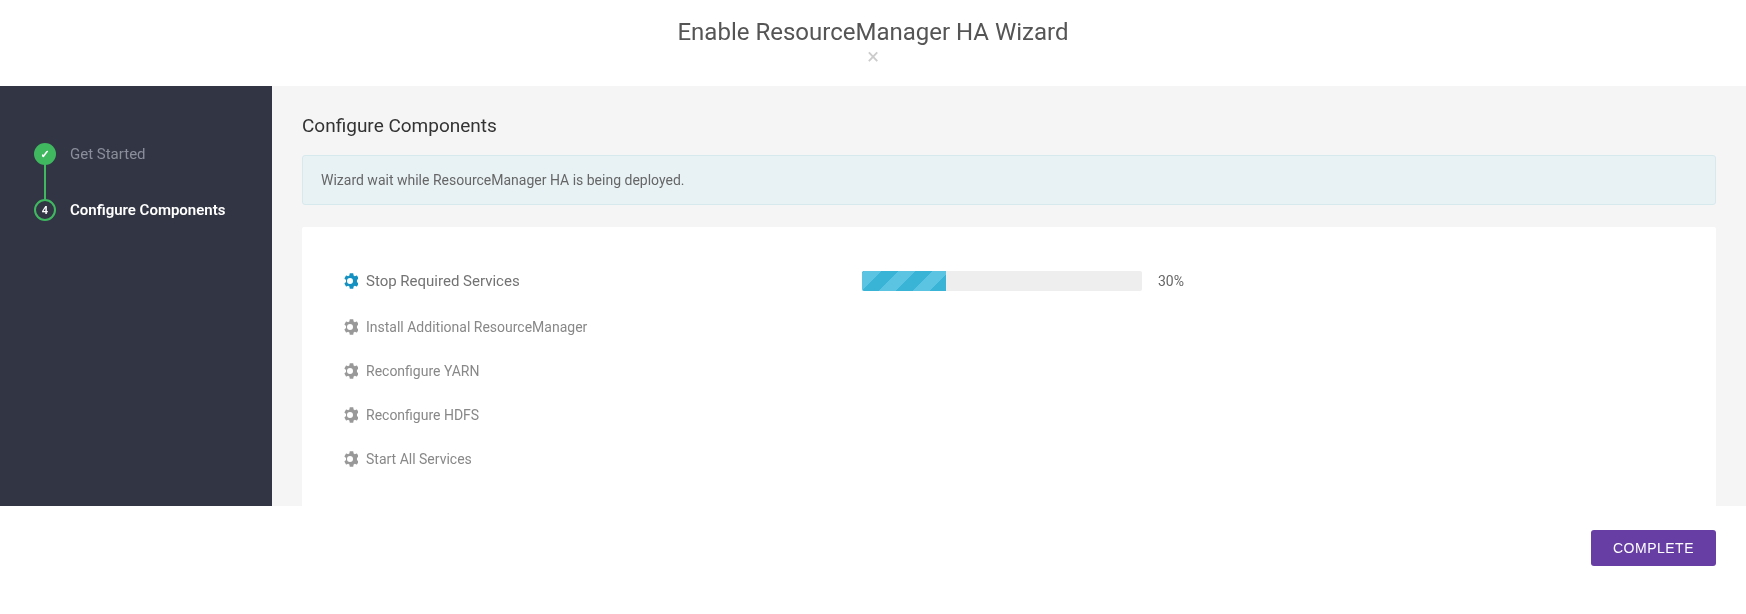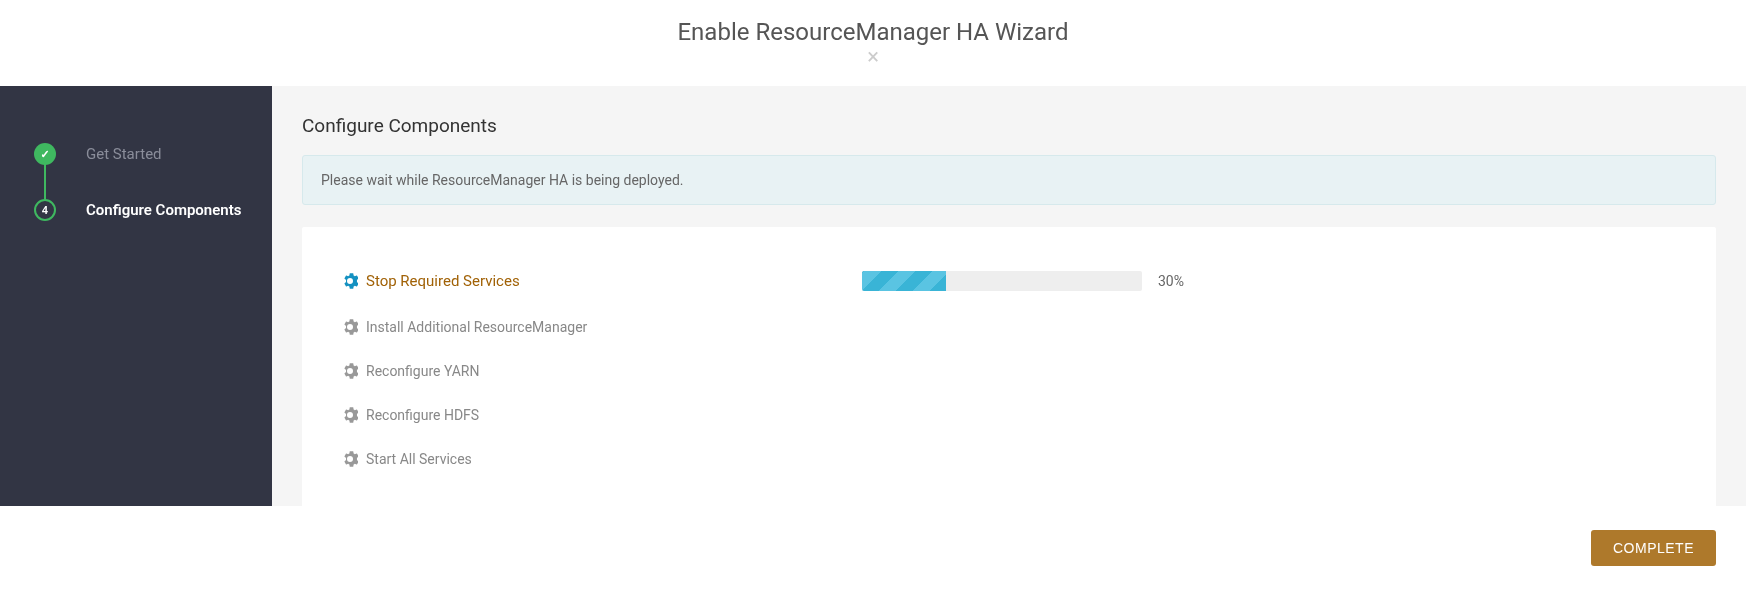--- a/index.html
+++ b/index.html
@@ -40,21 +40,20 @@
     position: relative;
   }
   .step {
     display: flex;
     align-items: center;
     padding: 0 0 0 34px;
     height: 56px;
     position: relative;
     color: #8a8d9a;
     font-size: 15px;
-    gap: 16px;
   }
   .step .badge {
     width: 22px;
     height: 22px;
     border-radius: 50%;
     display: flex;
     align-items: center;
     justify-content: center;
     font-size: 11px;
     margin-right: 14px;
@@ -125,21 +124,21 @@
     align-items: center;
     gap: 8px;
   }
   .gear-icon {
     width: 16px;
     height: 16px;
     flex-shrink: 0;
   }
   .gear-icon svg { display: block; }
   .task-link {
-    color: #a16207;
+    color: #737373;
     font-size: 15px;
     cursor: pointer;
   }
   .task-text {
     color: #888;
     font-size: 14px;
   }
   .progress-col {
     width: 280px;
   }
@@ -165,21 +164,21 @@
     padding-left: 16px;
     color: #666;
     font-size: 14px;
   }
   .footer {
     padding: 24px 30px;
     display: flex;
     justify-content: flex-end;
   }
   .complete-btn {
-    background: #a16207;
+    background: #4c1d95;
     color: #fff;
     border: none;
     border-radius: 3px;
     padding: 10px 22px;
     font-size: 14px;
     letter-spacing: 0.5px;
     cursor: pointer;
     opacity: 0.85;
   }
 </style>
@@ -208,21 +207,21 @@
     <div class="step current">
       <span class="badge">4</span>
       <span>Configure Components</span>
     </div>
 
   </div>
 
   <div class="main">
     <h2>Configure Components</h2>
 
-    <div class="info-box">Please wait while ResourceManager HA is being deployed.</div>
+    <div class="info-box">Wizard wait while ResourceManager HA is being deployed.</div>
 
     <div class="panel">
 
       <div class="task-row">
         <div class="task-label-col">
           <span class="gear-icon">
             <svg viewBox="0 0 16 16" fill="#1491c1">
                 <path d="M8 5a3 3 0 100 6 3 3 0 000-6zm7 3c0 .4 0 .8-.1 1.1l1.5 1.2c.1.1.2.3.1.5l-1.4 2.5c-.1.2-.3.2-.5.2l-1.8-.7c-.4.3-.8.5-1.2.7l-.3 1.9c0 .2-.2.3-.4.3H8.1c-.2 0-.4-.1-.4-.3l-.3-1.9c-.4-.2-.8-.4-1.2-.7l-1.8.7c-.2.1-.4 0-.5-.2l-1.4-2.5c-.1-.2 0-.4.1-.5l1.5-1.2C4 8.8 4 8.4 4 8s0-.8.1-1.1L2.6 5.7c-.1-.1-.2-.3-.1-.5l1.4-2.5c.1-.2.3-.2.5-.2l1.8.7c.4-.3.8-.5 1.2-.7l.3-1.9c0-.2.2-.3.4-.3h2.8c.2 0 .4.1.4.3l.3 1.9c.4.2.8.4 1.2.7l1.8-.7c.2-.1.4 0 .5.2l1.4 2.5c.1.2 0 .4-.1.5l-1.5 1.2c.1.3.1.7.1 1.1z"></path>
               </svg>
           </span>

